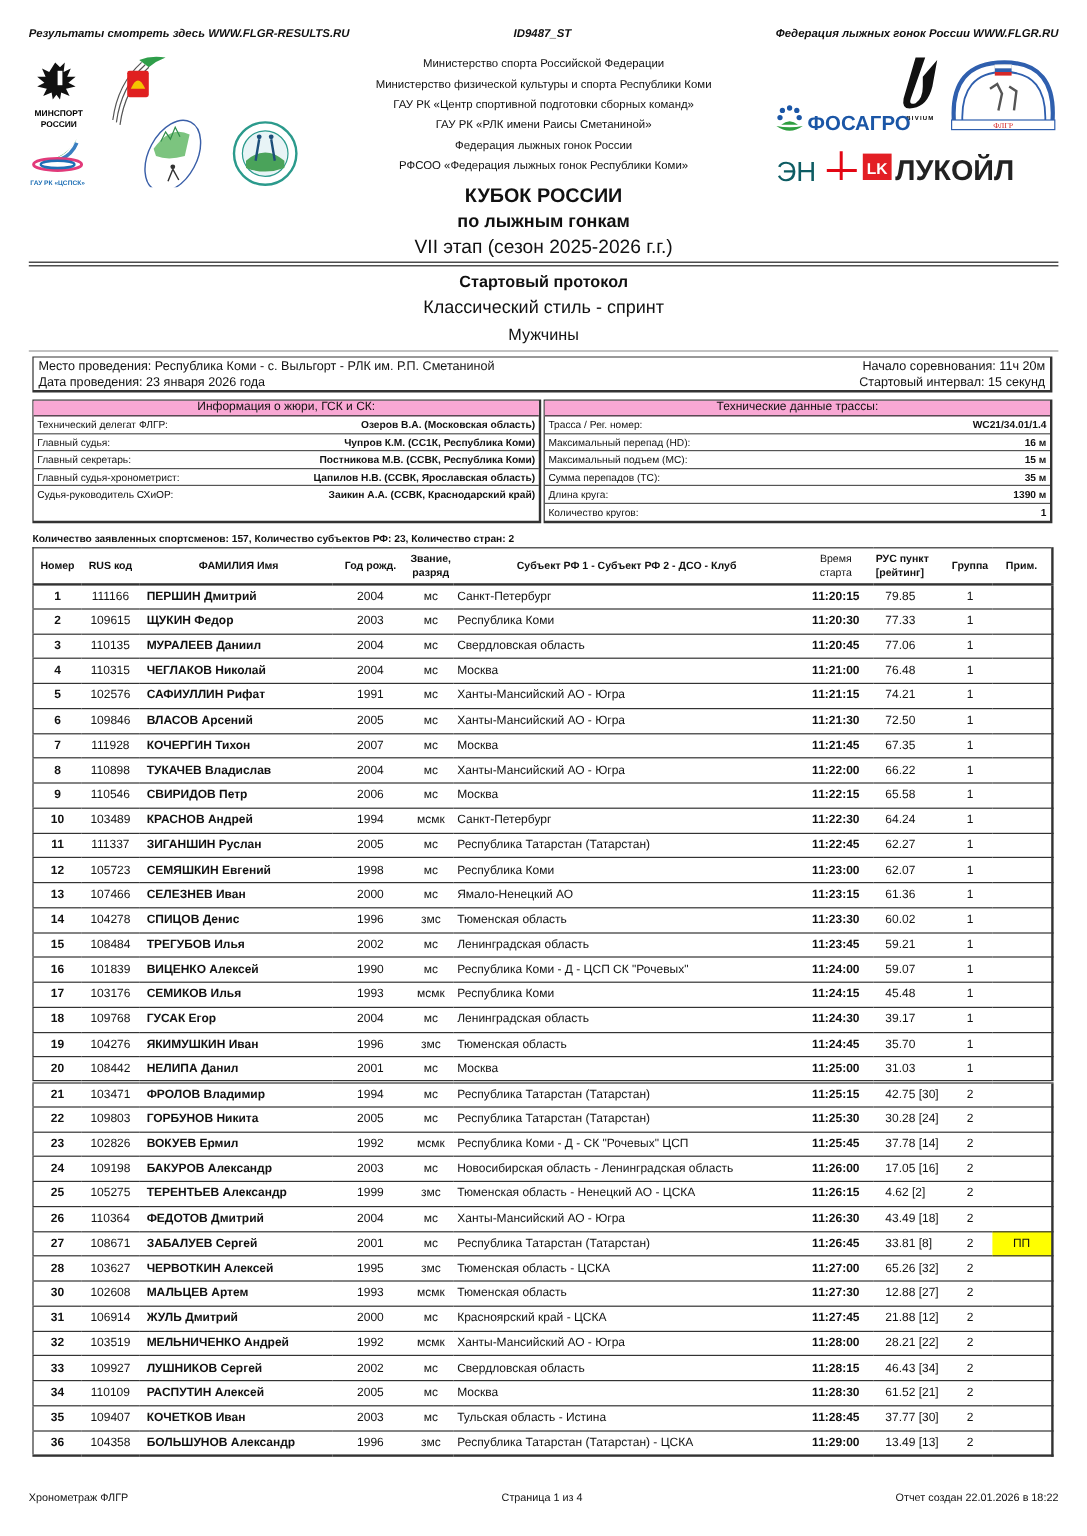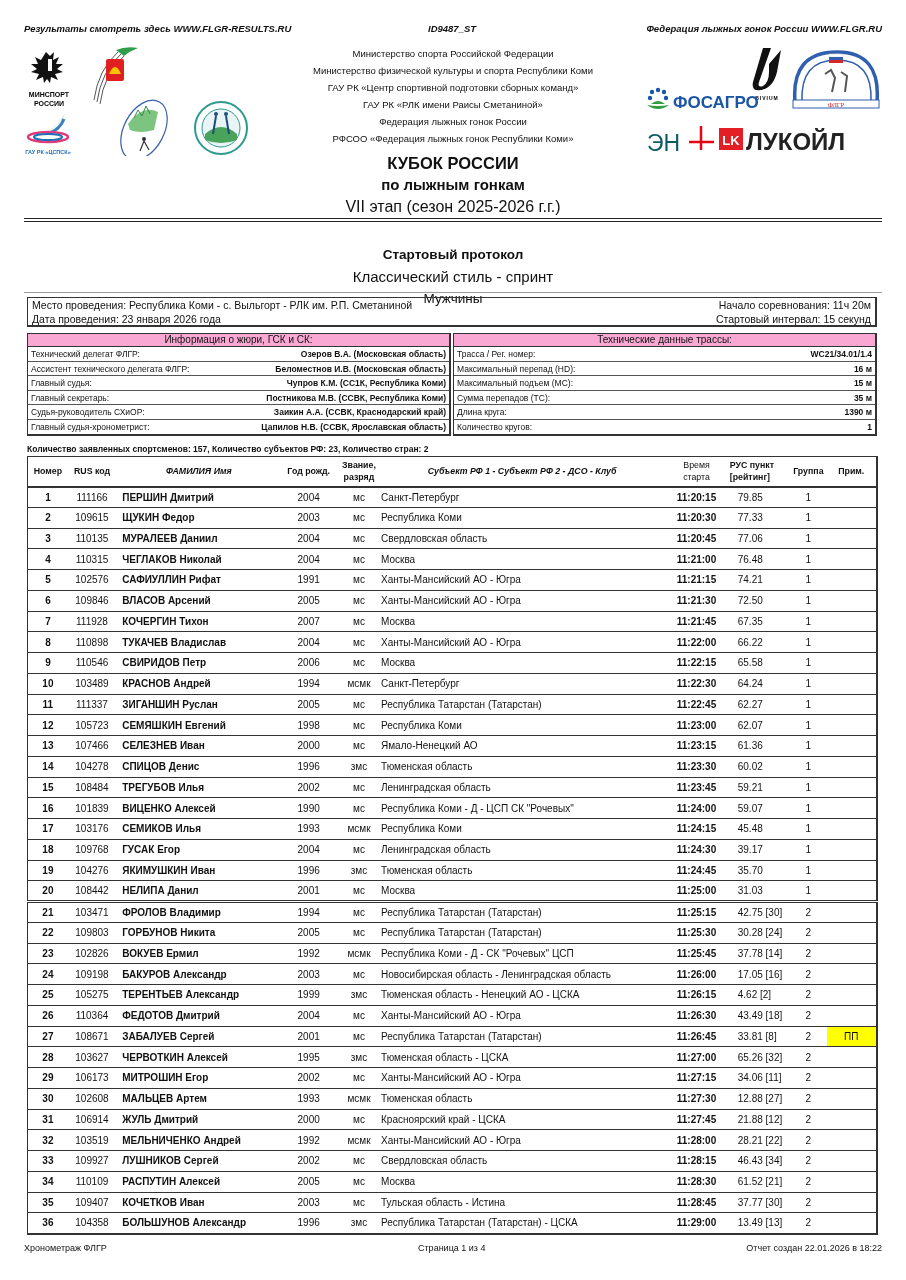--- a/index.html
+++ b/index.html
@@ -15,21 +15,21 @@
   .logos-left { position: absolute; left: 24px; top: 44px; width: 240px; height: 112px; }
   .logos-right { position: absolute; left: 645px; top: 44px; width: 235px; height: 112px; }
 
   .orgs { position: absolute; top: 45px; left: 260px; width: 386px; text-align: center; font-size: 9.5px; line-height: 17px; }
 
   .title-block { position: absolute; top: 152px; left: 0; width: 906px; text-align: center; }
   .title-block .t1 { font-size: 16.5px; font-weight: bold; line-height: 22px; }
   .title-block .t2 { font-size: 15px; font-weight: bold; line-height: 21px; }
   .title-block .t3 { font-size: 16px; line-height: 24px; }
   .dbl-line { position: absolute; left: 24px; width: 858px; border-top: 1px solid #222; border-bottom: 1px solid #222; height: 4px; }
-  .sub-block { position: absolute; top: 224px; left: 0; width: 906px; text-align: center; margin-top: 20px; }
+  .sub-block { position: absolute; top: 224px; left: 0; width: 906px; text-align: center; }
   .sub-block .s1 { font-size: 13.5px; font-weight: bold; line-height: 22px; }
   .sub-block .s2 { font-size: 15px; line-height: 22px; }
   .sub-block .s3 { font-size: 13.5px; line-height: 22px; }
   .thin-line { position: absolute; left: 24px; width: 858px; border-top: 1px solid #999; }
 
   .venue { position: absolute; left: 27px; top: 297px; width: 850px; height: 30px; border: 1px solid #333; border-width: 1px 2px 2px 1px; font-size: 10.5px; line-height: 13.5px; padding: 1px 4px; }
   .venue .row { display: flex; justify-content: space-between; }
 
   .info { position: absolute; top: 333px; height: 103px; border: 1px solid #333; border-width: 1px 2px 2px 1px; font-size: 8.5px; }
   .info .head { height: 13px; border-bottom: 1.5px solid #333; background: #f9a8d4; text-align: center; font-size: 10px; line-height: 12px; }
@@ -48,21 +48,21 @@
   .c-num { width: 40px; text-align: center; font-weight: bold; }
   .c-code { width: 48px; text-align: center; }
   .c-name { width: 160px; text-align: left; font-weight: bold; padding-left: 6px !important; }
   .c-year { width: 62px; text-align: center; }
   .c-rank { width: 36px; text-align: center; }
   .c-reg { width: 285px; text-align: left; padding-left: 3px !important; }
   .c-time { width: 62px; text-align: center; font-weight: bold; }
   .c-rus { width: 62px; text-align: left; padding-left: 10px !important; }
   .c-grp { width: 36px; text-align: center; }
   .c-note { width: 50px; text-align: center; }
-  th.c-name, th.c-reg { text-align: center; font-style: italic; }
+  th.c-name, th.c-reg { text-align: center; }
   th.c-rus { text-align: left; padding-left: 2px !important; }
   td.note-pp { background: #ffff00; }
 
   .footer { position: absolute; top: 1243px; left: 0; width: 906px; font-size: 9px; }
   .footer .l { position: absolute; left: 24px; }
   .footer .c { position: absolute; left: 418px; }
   .footer .r { position: absolute; right: 24px; }
 </style>
 </head>
 <body>
@@ -190,38 +190,34 @@
   </div>
 </div>
 
 <div class="info info-left cond">
   <div class="head">Информация о жюри, ГСК и СК:</div>
   <div class="line">
       <span>Технический делегат ФЛГР:</span>
       <b>Озеров В.А. (Московская область)</b>
     </div>
   <div class="line">
-      <span>Ассистент технического делегата ФЛГР:</span>
-      <b>Беломестнов И.В. (Московская область)</b>
-    </div>
-  <div class="line">
       <span>Главный судья:</span>
       <b>Чупров К.М. (СС1К, Республика Коми)</b>
     </div>
   <div class="line">
       <span>Главный секретарь:</span>
       <b>Постникова М.В. (ССВК, Республика Коми)</b>
     </div>
   <div class="line">
+      <span>Главный судья-хронометрист:</span>
+      <b>Цапилов Н.В. (ССВК, Ярославская область)</b>
+    </div>
+  <div class="line">
       <span>Судья-руководитель СХиОР:</span>
       <b>Заикин А.А. (ССВК, Краснодарский край)</b>
-    </div>
-  <div class="line">
-      <span>Главный судья-хронометрист:</span>
-      <b>Цапилов Н.В. (ССВК, Ярославская область)</b>
     </div>
 </div>
 
 <div class="info info-right cond">
   <div class="head">Технические данные трассы:</div>
   <div class="line">
       <span>Трасса / Рег. номер:</span>
       <b>WC21/34.01/1.4</b>
     </div>
   <div class="line">
@@ -594,32 +590,20 @@
         <td class="c-name">ЧЕРВОТКИН Алексей</td>
         <td class="c-year">1995</td>
         <td class="c-rank">змс</td>
         <td class="c-reg">Тюменская область - ЦСКА</td>
         <td class="c-time">11:27:00</td>
         <td class="c-rus">65.26 [32]</td>
         <td class="c-grp">2</td>
         <td class="c-note"></td>
       </tr>
       <tr>
-        <td class="c-num">29</td>
-        <td class="c-code">106173</td>
-        <td class="c-name">МИТРОШИН Егор</td>
-        <td class="c-year">2002</td>
-        <td class="c-rank">мс</td>
-        <td class="c-reg">Ханты-Мансийский АО - Югра</td>
-        <td class="c-time">11:27:15</td>
-        <td class="c-rus">34.06 [11]</td>
-        <td class="c-grp">2</td>
-        <td class="c-note"></td>
-      </tr>
-      <tr>
         <td class="c-num">30</td>
         <td class="c-code">102608</td>
         <td class="c-name">МАЛЬЦЕВ Артем</td>
         <td class="c-year">1993</td>
         <td class="c-rank">мсмк</td>
         <td class="c-reg">Тюменская область</td>
         <td class="c-time">11:27:30</td>
         <td class="c-rus">12.88 [27]</td>
         <td class="c-grp">2</td>
         <td class="c-note"></td>

